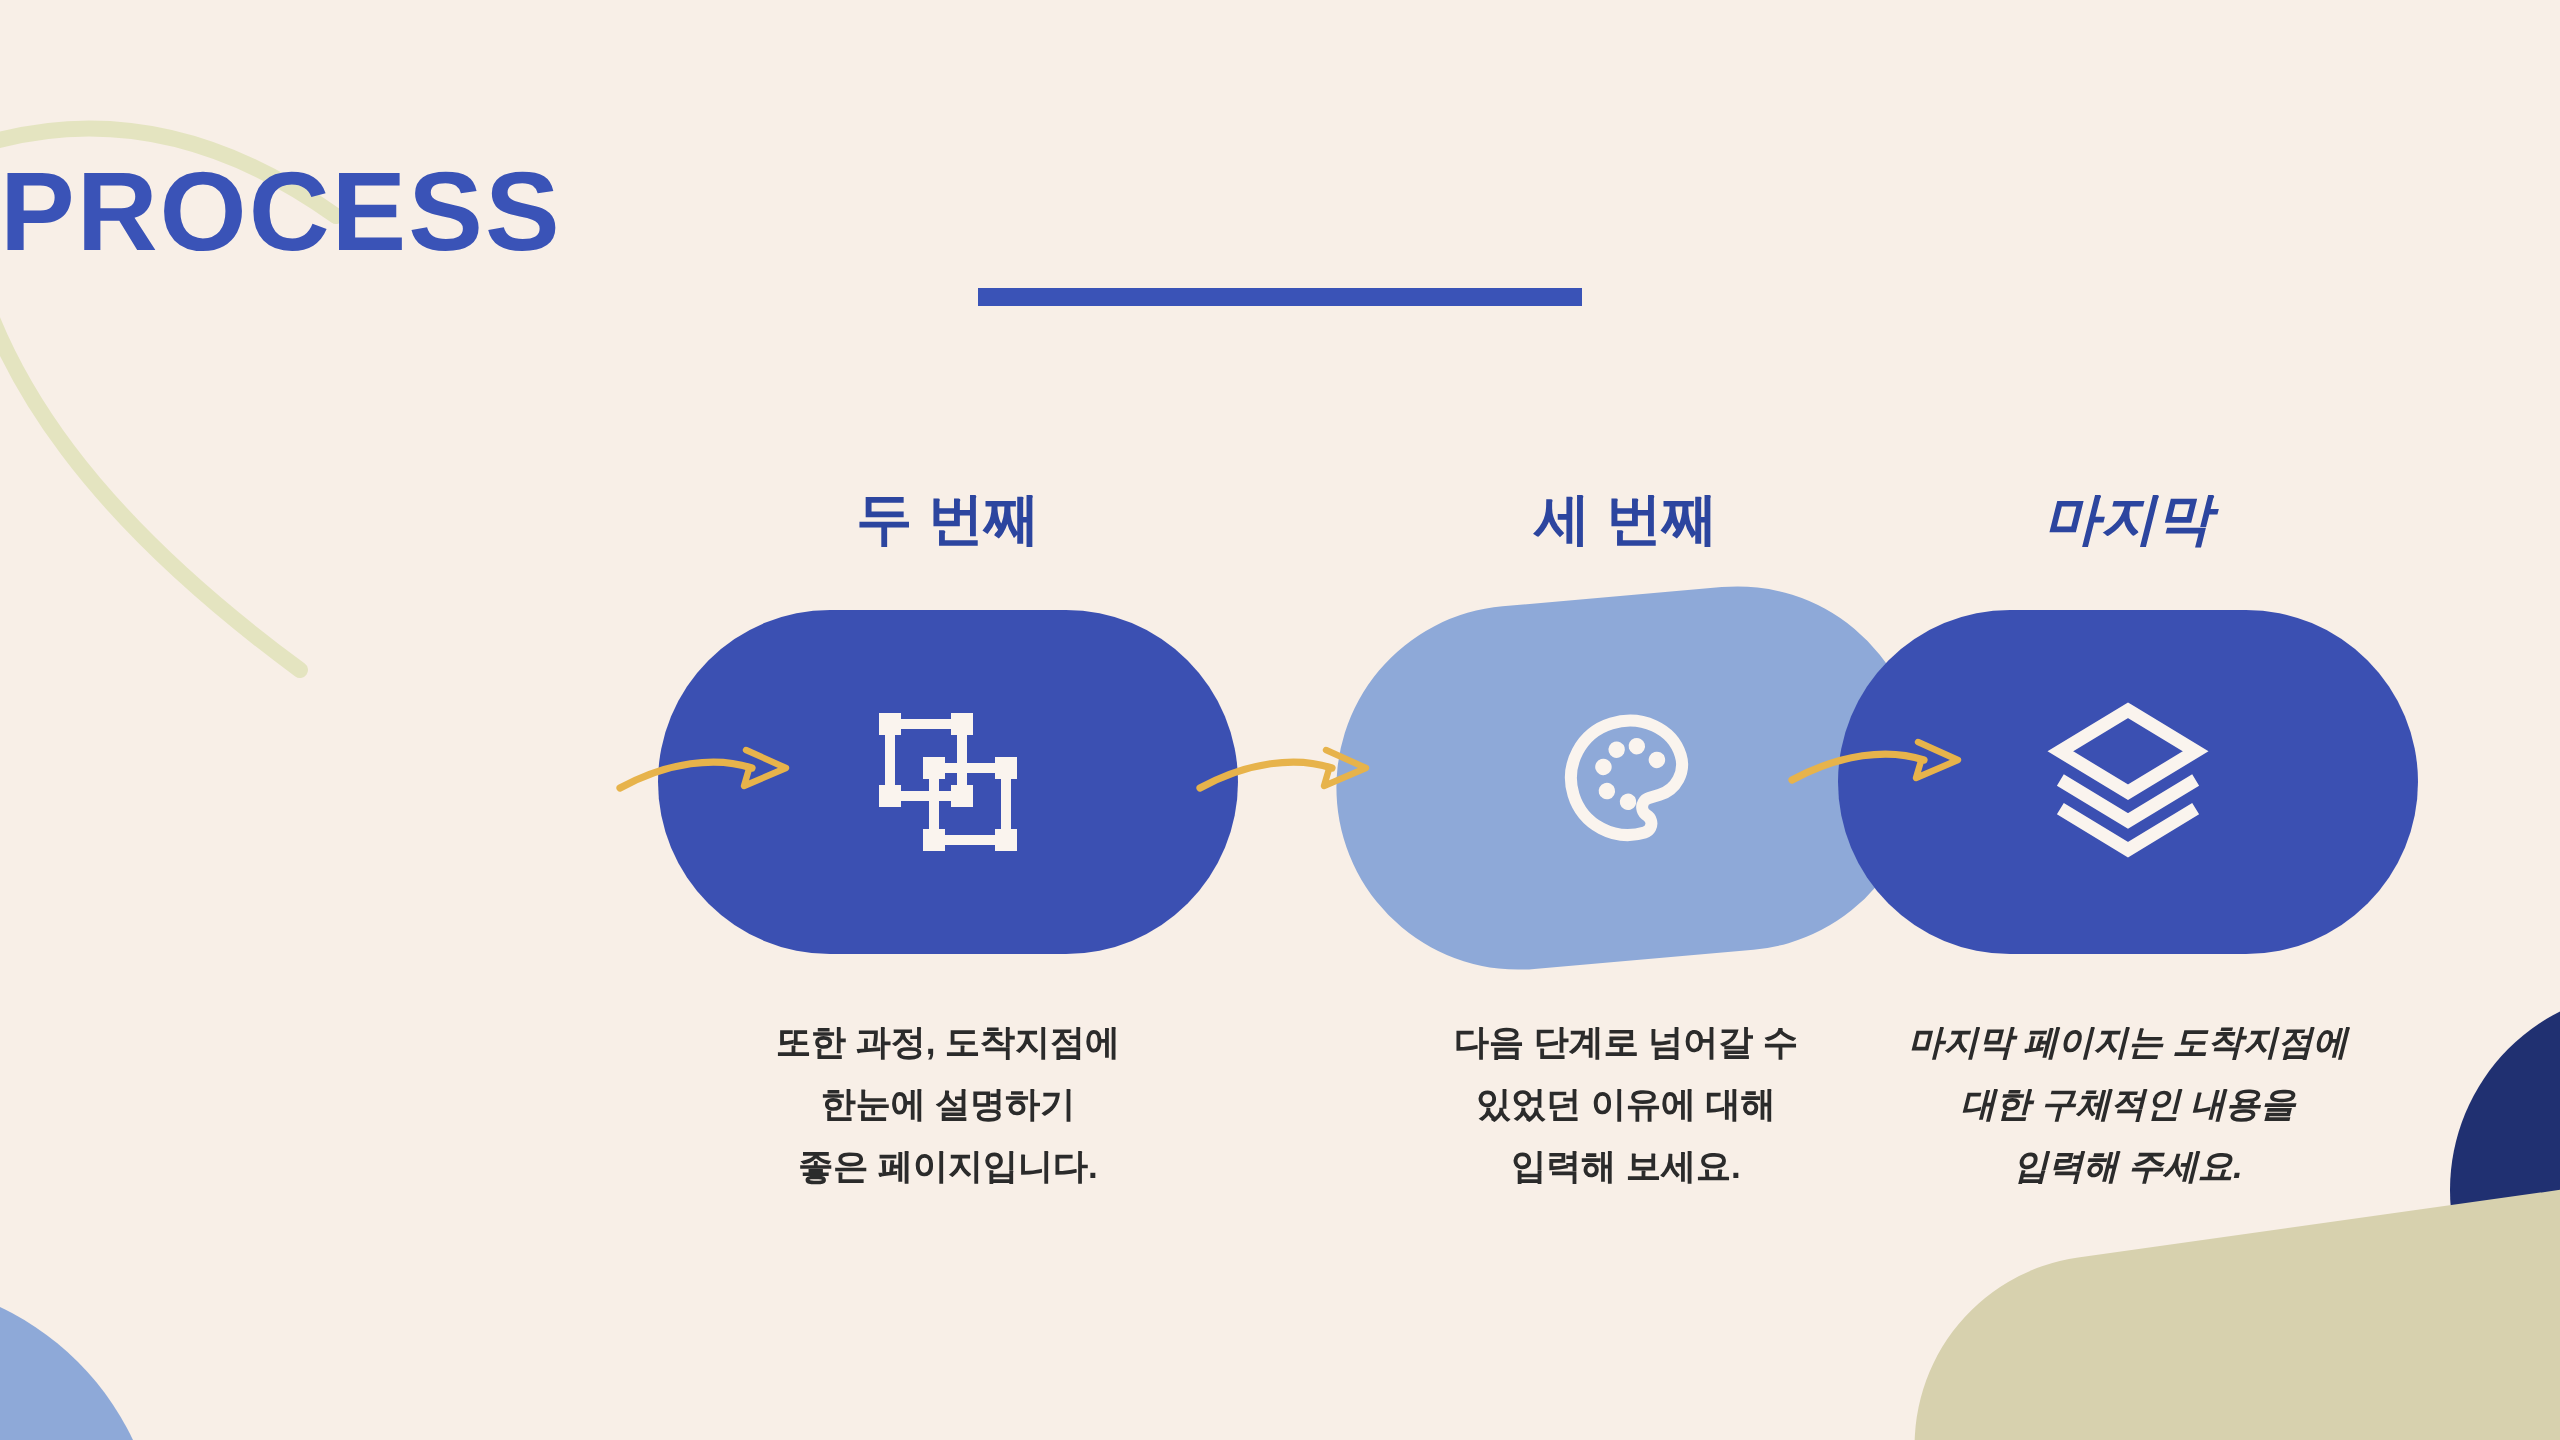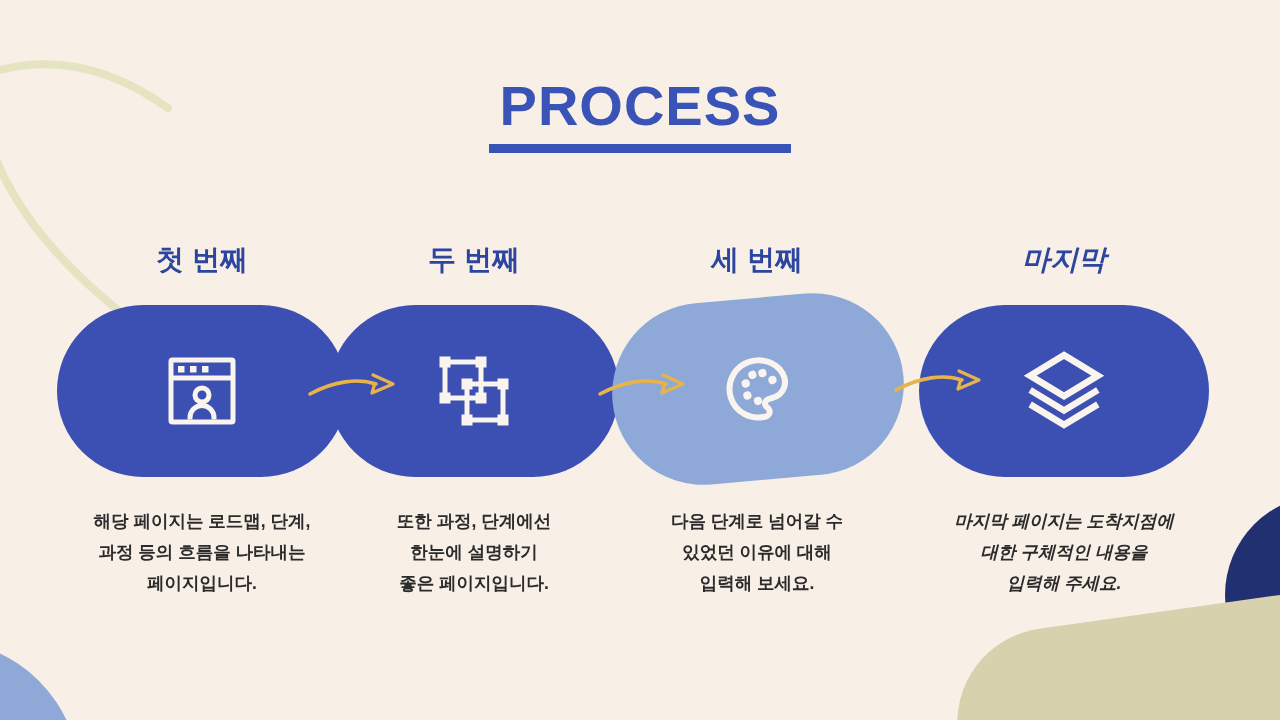--- a/index.html
+++ b/index.html
@@ -21,34 +21,34 @@
   .decor-circle-br{
     position:absolute;left:1225px;top:495px;width:200px;height:200px;
     border-radius:50%;background:var(--navy,#203071);
   }
   .decor-blob-br{
     position:absolute;left:945px;top:642px;width:520px;height:230px;
     border-radius:95px;background:var(--tan,#d7d1ae);
     transform:rotate(-8deg);transform-origin:left top;
   }
   
-  .title-wrap{position:absolute;left:0;top:78px;width:1280px;text-align:center;}
+  .title-wrap{position:absolute;left:0;top:78px;width:1280px;}
   .title{
     font-size:56px;font-weight:900;letter-spacing:1px;
     color:var(--accent_blue,#3a53b7);line-height:1.0;
   }
   .title-underline{
     width:302px;height:9px;margin:10px auto 0;
     background:var(--accent_blue,#3a53b7);
   }
   
   .step{position:absolute;width:290px;top:240px;text-align:center;}
   .step-1{left:57px;}
   .step-2{left:329px;}
-  .step-3{left:612px;}
+  .step-3{left:668px;}
   .step-4{left:919px;font-style:italic;}
   .step-label{
     font-size:28px;font-weight:800;color:var(--heading_blue,#2c459f);
     height:40px;line-height:40px;
   }
   .pill{
     position:absolute;left:0;top:65px;width:290px;height:172px;
     border-radius:100px;background:var(--pill_blue,#3b50b2);
     display:flex;align-items:center;justify-content:center;
   }
@@ -82,55 +82,38 @@
   </svg>
   <div class="decor-circle-br"></div>
   <div class="decor-blob-br"></div>
   <div class="decor-circle-bl"></div>
 
   <div class="title-wrap">
     <div class="title">PROCESS</div>
     <div class="title-underline"></div>
   </div>
 
-  <div class="step step-1">
-    <div class="step-label">첫 번째</div>
-    <div class="pill">
-      <svg width="72" height="72" viewBox="0 0 72 72" fill="none">
-        <rect x="5" y="5" width="62" height="62" rx="1.5" stroke="#faf4ee" stroke-width="5"></rect>
-        <line x1="5" y1="23" x2="67" y2="23" stroke="#faf4ee" stroke-width="5"></line>
-        <rect x="12" y="11" width="6.5" height="6.5" fill="#faf4ee"></rect>
-        <rect x="24" y="11" width="6.5" height="6.5" fill="#faf4ee"></rect>
-        <rect x="36" y="11" width="6.5" height="6.5" fill="#faf4ee"></rect>
-        <circle cx="36" cy="40" r="7" stroke="#faf4ee" stroke-width="5" fill="none"></circle>
-        <path d="M24,64.5 v-2 a12,12 0 0 1 24,0 v2" stroke="#faf4ee" stroke-width="5" fill="none"></path>
-      </svg>
-    </div>
-    <div class="step-desc">해당 페이지는 로드맵, 단계,
-과정 등의 흐름을 나타내는
-페이지입니다.</div>
-  </div>
 
   <div class="step step-2">
     <div class="step-label">두 번째</div>
     <div class="pill">
       <svg width="78" height="78" viewBox="0 0 78 78" fill="none">
         <rect x="10" y="10" width="36" height="36" stroke="#faf4ee" stroke-width="5"></rect>
         <rect x="32" y="32" width="36" height="36" stroke="#faf4ee" stroke-width="5"></rect>
         <rect x="4.5" y="4.5" width="11" height="11" fill="#faf4ee"></rect>
         <rect x="40.5" y="4.5" width="11" height="11" fill="#faf4ee"></rect>
         <rect x="4.5" y="40.5" width="11" height="11" fill="#faf4ee"></rect>
         <rect x="40.5" y="40.5" width="11" height="11" fill="#faf4ee"></rect>
         <rect x="26.5" y="26.5" width="11" height="11" fill="#faf4ee"></rect>
         <rect x="62.5" y="26.5" width="11" height="11" fill="#faf4ee"></rect>
         <rect x="26.5" y="62.5" width="11" height="11" fill="#faf4ee"></rect>
         <rect x="62.5" y="62.5" width="11" height="11" fill="#faf4ee"></rect>
       </svg>
     </div>
-    <div class="step-desc">또한 과정, 단계에선
+    <div class="step-desc">또한 과정, 도착지점에
 한눈에 설명하기
 좋은 페이지입니다.</div>
   </div>
 
   <div class="step step-3">
     <div class="step-label">세 번째</div>
     <div class="pill">
       <svg class="palette-tilt" width="76" height="76" viewBox="0 0 24 24" fill="none">
         <path d="M12,3 C7.03,3 3,7.03 3,12 s4.03,9 9,9 c0.83,0 1.5,-0.67 1.5,-1.5 0,-0.39 -0.15,-0.74 -0.39,-1.01 -0.23,-0.26 -0.38,-0.61 -0.38,-0.99 0,-0.83 0.67,-1.5 1.5,-1.5 H16 c2.76,0 5,-2.24 5,-5 0,-4.42 -4.03,-8 -9,-8 z" stroke="#faf4ee" stroke-width="1.9" fill="none" stroke-linejoin="round"></path>
         <circle cx="8.2" cy="13.0" r="1.3" fill="#faf4ee"></circle>

